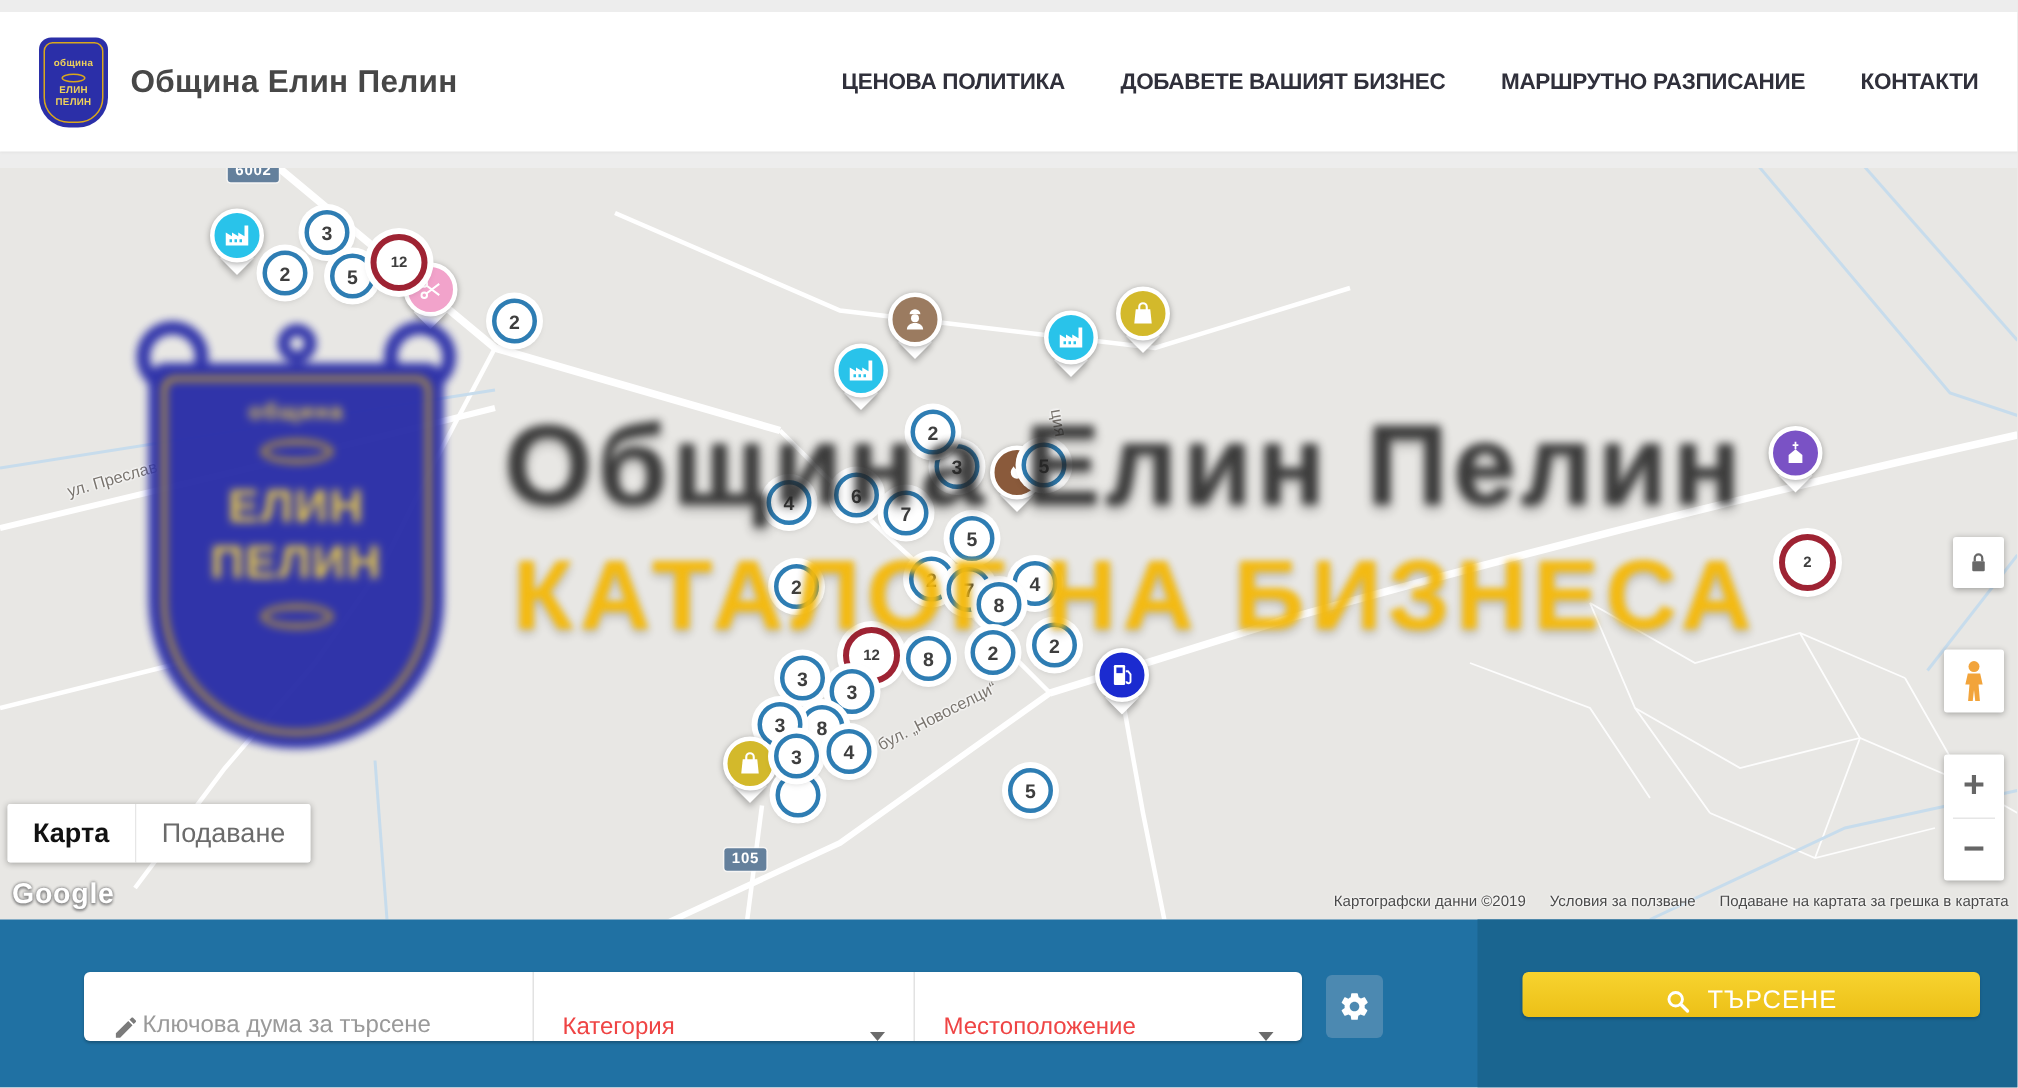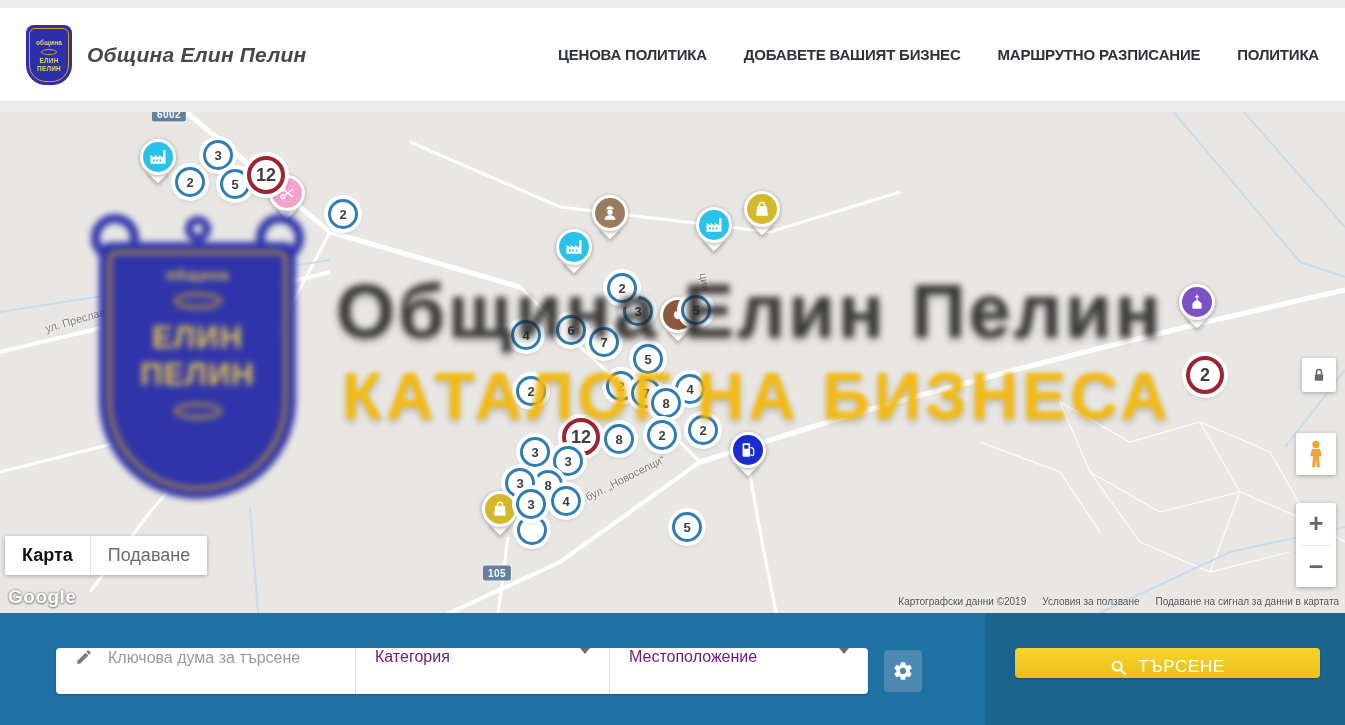--- a/index.html
+++ b/index.html
@@ -22,21 +22,21 @@
     width:46px; height:60px; background:#2B2FA8;
     border-radius:8px 8px 20px 20px; position:relative; flex:0 0 auto;
   }
   .mini-shield .inner {
     position:absolute; inset:3px; border:1px solid #D9A71C;
     border-radius:6px 6px 17px 17px; color:#EFD25A; text-align:center;
     font-size:6.5px; font-weight:700; line-height:1.25; padding-top:10px;
     letter-spacing:.2px;
   }
   .mini-shield .orn { width:16px; height:6px; border:1.5px solid #D9A71C; border-radius:50%; margin:2px auto; }
-  .titles { margin-left:15px;font-style:italic; }
+  .titles { margin-left:15px; }
   .t1 { font-size:21px; font-weight:700; color:#474747; letter-spacing:.2px; }
   .t2 { font-size:18px; font-weight:700; color:#E8B40F; letter-spacing:.4px; margin-top:2px; }
   .nav { margin-left:auto; display:flex; gap:37px; }
   .nav a { font-size:15px; font-weight:700; color:#30303B; text-decoration:none; letter-spacing:-.2px; cursor:pointer; white-space:nowrap; }
 
   
   .map {
     position:absolute; left:0; top:112px; width:1345px; height:501px;
     background:#E8E7E4; overflow:hidden; cursor:grab;
   }
@@ -59,21 +59,21 @@
 
   .cluster {
     position:absolute; transform:translate(-50%,-50%);
     width:30px; height:30px; background:#fff;
     border:3px solid #2E7DB3; border-radius:50%;
     box-shadow:0 0 0 4px #fff, 0 2px 6px rgba(0,0,0,.35);
     display:flex; align-items:center; justify-content:center;
     font-size:13px; font-weight:700; color:#3E3E3E; cursor:pointer;
   }
   .cluster.red { border-color:#9E2333; }
-  .cluster.big { width:38px; height:38px; border-width:4px; font-size:18px; }
+  .cluster.big { width:38px; height:38px; border-width:4px; font-size:10px; }
 
   .pin { position:absolute; transform:translate(-50%,-21px); width:46px; height:56px; cursor:pointer; }
   .pin-tail {
     position:absolute; left:50%; top:25px; width:16px; height:16px; margin-left:-8px;
     background:#fff; transform:rotate(45deg); box-shadow:2px 2px 4px rgba(0,0,0,.25);
   }
   .pin-c {
     position:absolute; left:50%; top:0; transform:translateX(-50%);
     width:36px; height:36px; border-radius:50%;
     background:currentColor; border:3px solid #fff;
@@ -147,24 +147,24 @@
   .attrib span.link { cursor:pointer; }
 
   
   .searchbar { position:absolute; left:0; top:613px; width:1345px; height:112px; background:#2071A3; }
   .sb-right { position:absolute; left:985px; top:0; width:360px; height:112px; background:#1A6590; }
   .pill {
     position:absolute; left:56px; top:35px; width:812px; height:46px;
     background:#fff; border-radius:4px; display:flex; align-items:stretch;
     box-shadow:0 1px 2px rgba(0,0,0,.25);
   }
-  .kw { flex:0 0 300px; display:flex; align-items:flex-start; gap:13px; padding:0 28px 0 19px; border-right:1px solid #e2e2e2; }
+  .kw { flex:0 0 300px; display:flex; align-items:flex-end; padding:0 28px 0 19px; border-right:1px solid #e2e2e2; }
   .kw input { border:0; outline:0; flex:1; font-size:16px; color:#555; font-family:inherit; background:transparent; }
   .kw input::placeholder { color:#9a9a9a; }
-  .sel { display:flex; align-items:flex-start; justify-content:space-between; padding:0 19px; font-size:16px; color:#701a75; cursor:pointer; }
+  .sel { display:flex; align-items:flex-end; justify-content:space-between; padding:0 19px; font-size:16px; color:#ef4444; cursor:pointer; }
   .sel.cat { flex:0 0 254px; border-right:1px solid #e2e2e2; }
   .sel.loc { flex:1;gap:40px; }
   .caret { width:0; height:0; border-left:5px solid transparent; border-right:5px solid transparent; border-top:6px solid #6b6b6b; }
   .gear {
     position:absolute; left:884px; top:37px; width:38px; height:42px;
     background:#4C89B1; border-radius:4px; border:none; cursor:pointer;
     display:flex; align-items:center; justify-content:center;
   }
   .searchbtn {
     position:absolute; left:30px; top:35px; width:305px; height:30px;
@@ -190,21 +190,21 @@
         </div>
       </div>
       <div class="titles">
         <div class="t1">Община Елин Пелин</div>
       </div>
     </div>
     <div class="nav">
       <a>ЦЕНОВА ПОЛИТИКА</a>
       <a>ДОБАВЕТЕ ВАШИЯТ БИЗНЕС</a>
       <a>МАРШРУТНО РАЗПИСАНИЕ</a>
-      <a>ПОЛИТИКА</a>
+      <a>КОНТАКТИ</a>
     </div>
   </div>
 
   <div class="map">
     <svg class="roads" width="1345" height="501" viewBox="0 0 1345 501">
       <g stroke="#ffffff" fill="none">
         <path d="M150,-30 L330,120 L520,175" stroke-width="5"></path>
         <path d="M330,120 L285,205 L255,265 L210,330" stroke-width="3"></path>
         <path d="M0,240 L250,180 L330,160" stroke-width="4"></path>
         <path d="M520,175 L575,230 L640,290 L700,350" stroke-width="3"></path>
@@ -414,21 +414,21 @@
       <div class="mt-btn active">Карта</div>
       <div class="mt-sep"></div>
       <div class="mt-btn">Подаване</div>
     </div>
 
     <div class="glogo">Google</div>
 
     <div class="attrib">
       <span>Картографски данни ©2019</span>
       <span class="link">Условия за ползване</span>
-      <span class="link">Подаване на сигнал за данни в картата</span>
+      <span class="link">Подаване на картата за грешка в картата</span>
     </div>
   </div>
 
   <div class="searchbar">
     <div class="sb-right">
       <button class="searchbtn">
         <svg width="18" height="18" viewBox="0 0 24 24">
           <circle cx="9.5" cy="9.5" r="6" fill="none" stroke="#fff" stroke-width="2.6"></circle>
           <path d="M14 14 L20 20" stroke="#fff" stroke-width="3" stroke-linecap="round"></path>
         </svg>

